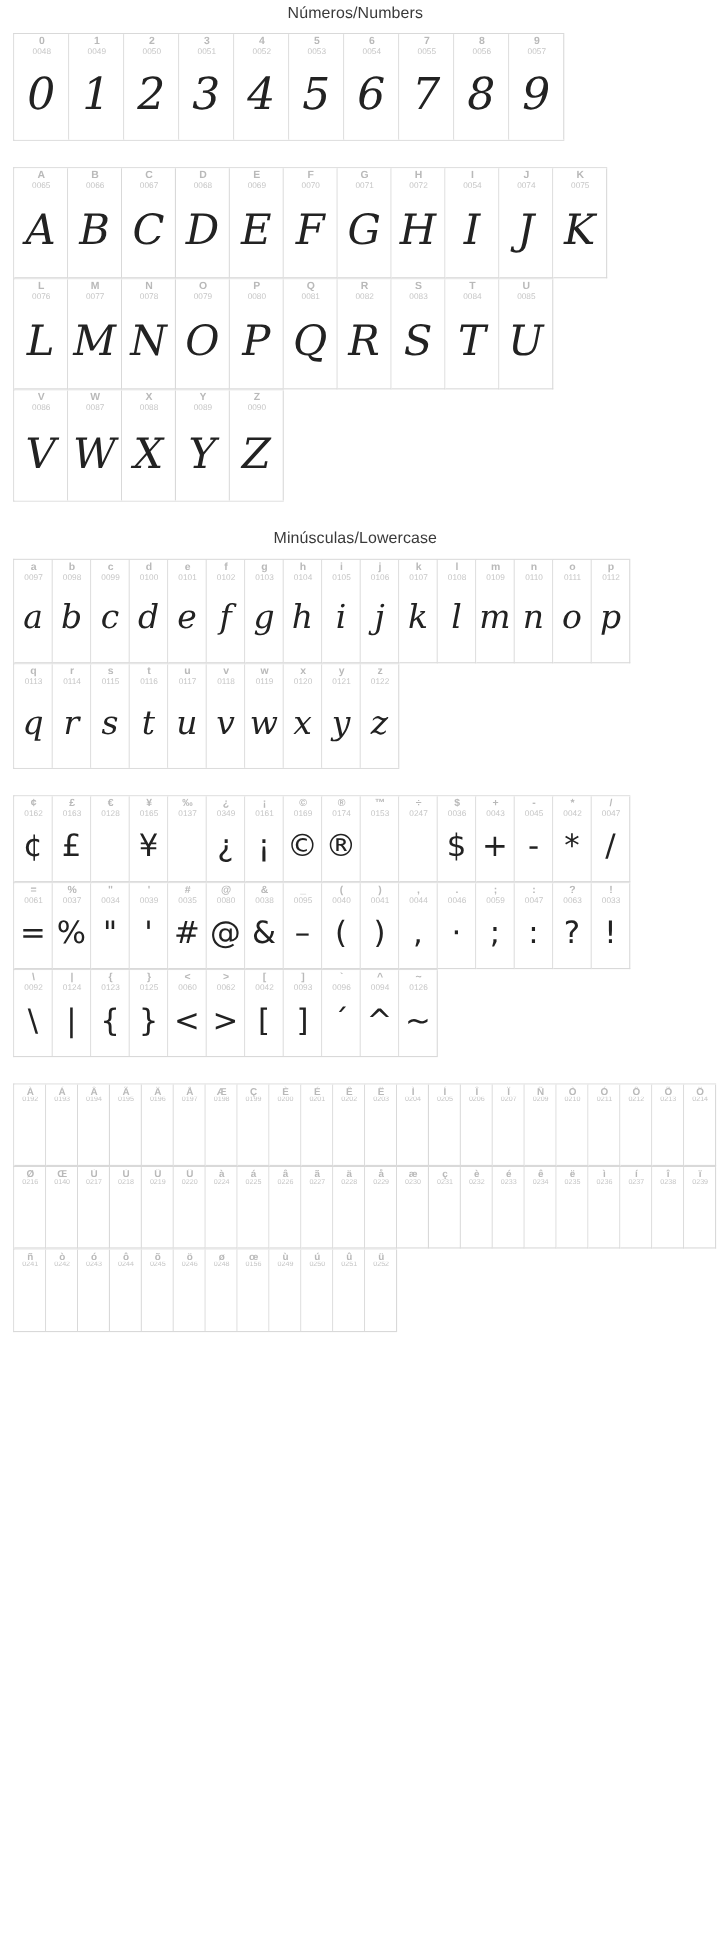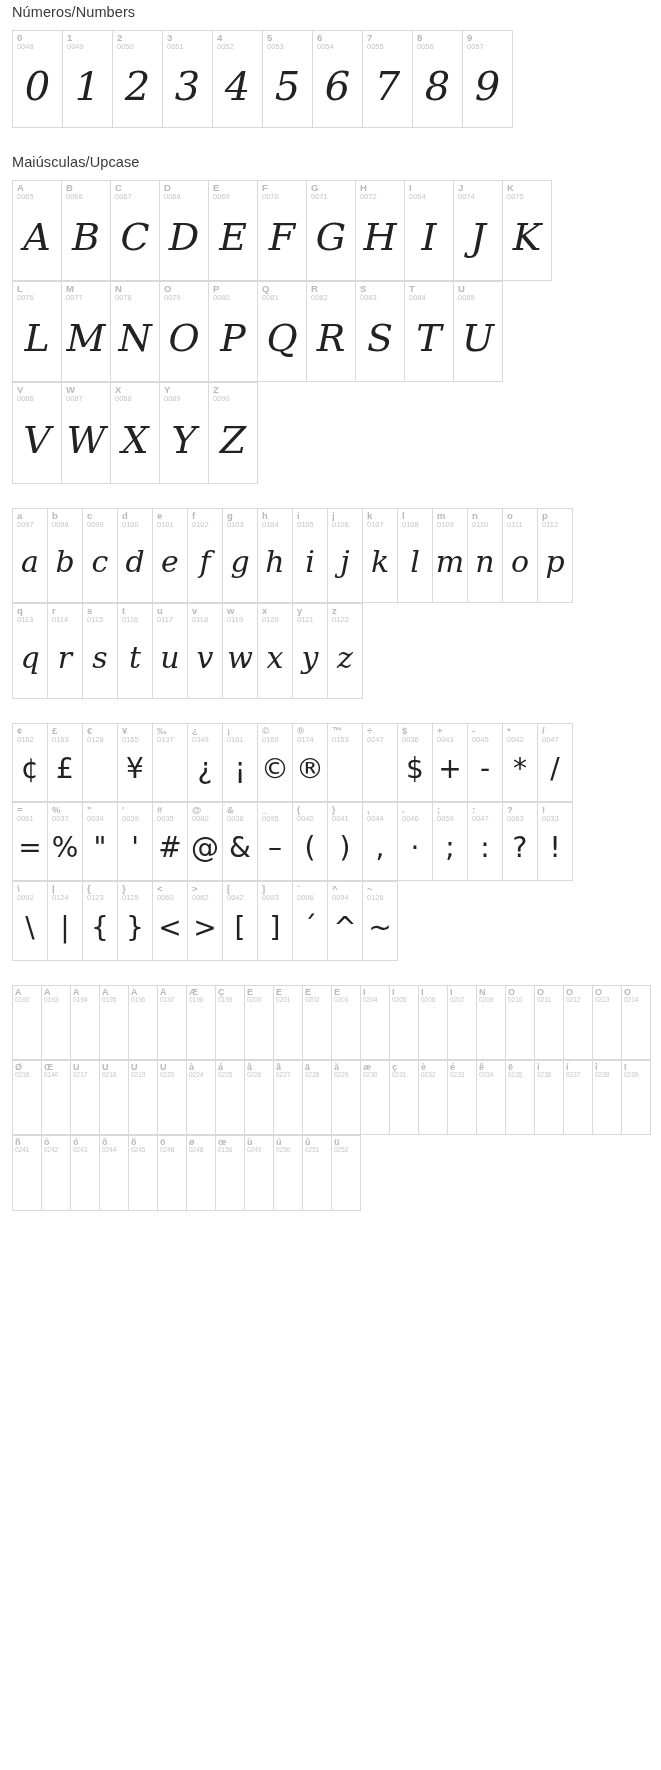--- a/index.html
+++ b/index.html
@@ -10,20 +10,21 @@
   body {
     width: 661px;
     font-family: "Liberation Sans", sans-serif;
     color: #333333;
     -webkit-font-smoothing: antialiased;
   }
   .page {
     width: 642px;
     box-sizing: border-box;
     padding: 0 8px 14px 8px;
+    text-align: center;
   }
   .section-title {
     font-size: 14.5px;
     color: #3a3a3a;
     margin: 0 0 10px 4px;
     padding-top: 2px;
     letter-spacing: 0.1px;
   }
   .first-title { padding-top: 4px; }
   .section { margin-bottom: 24px; }
@@ -176,21 +177,20 @@
             <div class="meta">
               <span class="ch-name">9</span>
               <span class="ch-code">0057</span>
             </div>
             <div class="glyph">9</div>
           </div>
         </div>
       </div>
     </div>
     <div class="section">
-      <div class="section-title">Maiúsculas/Upcase</div>
       <div class="sz-up">
         <div class="grid-row">
           <div class="cell">
             <div class="meta">
               <span class="ch-name">A</span>
               <span class="ch-code">0065</span>
             </div>
             <div class="glyph">A</div>
           </div>
           <div class="cell">
@@ -369,20 +369,21 @@
             <div class="meta">
               <span class="ch-name">Z</span>
               <span class="ch-code">0090</span>
             </div>
             <div class="glyph">Z</div>
           </div>
         </div>
       </div>
     </div>
     <div class="section">
+      <div class="section-title">Minúsculas/Lowercase</div>
       <div class="sz-low">
         <div class="grid-row">
           <div class="cell">
             <div class="meta">
               <span class="ch-name">a</span>
               <span class="ch-code">0097</span>
             </div>
             <div class="glyph">a</div>
           </div>
           <div class="cell">

